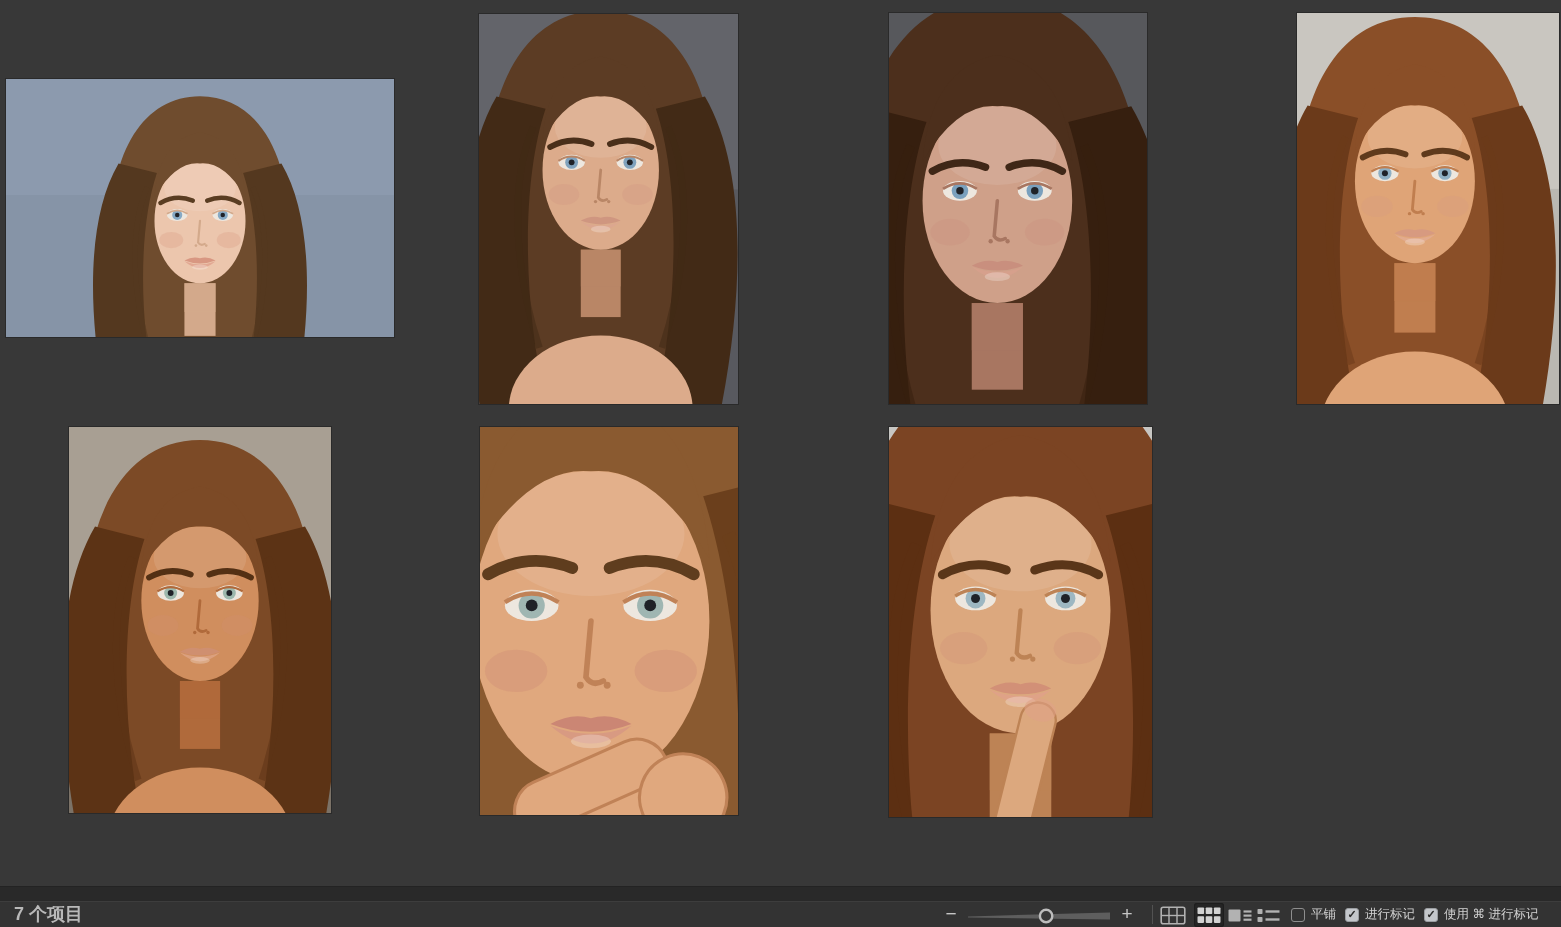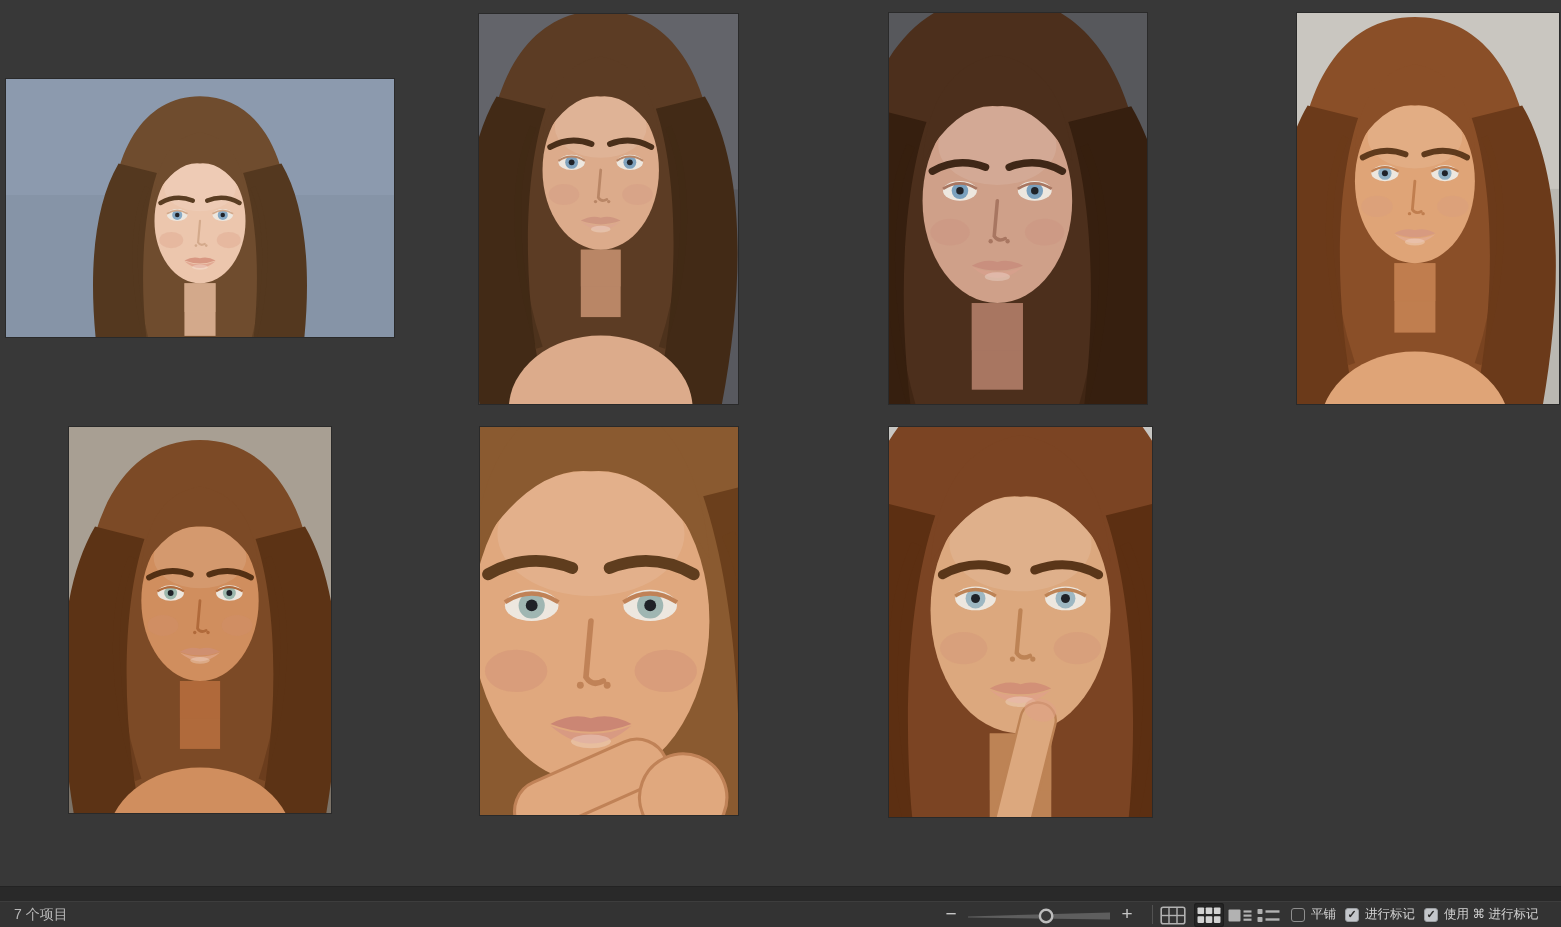--- a/index.html
+++ b/index.html
@@ -3,21 +3,21 @@
 <meta charset="utf-8">
 <style>
   html,body{margin:0;padding:0;background:#383838;}
   body{width:1561px;height:927px;overflow:hidden;position:relative;
        font-family:"Liberation Sans", sans-serif;-webkit-font-smoothing:antialiased;}
   .content{position:absolute;left:0;top:0;width:1561px;height:886px;background:#383838;overflow:hidden;}
   .thumb{position:absolute;overflow:hidden;box-shadow:0 0 0 1px rgba(0,0,0,0.25);}
   .thumb svg{display:block;width:100%;height:100%;}
   .scroll-strip{position:absolute;left:0;top:886px;width:1561px;height:15px;background:#292929;border-top:1px solid #232323;box-sizing:border-box;}
   .status-bar{position:absolute;left:0;top:901px;width:1561px;height:26px;background:#333333;border-top:1px solid #3d3d3d;box-sizing:border-box;}
-  .item-count{position:absolute;left:14px;top:0;height:25px;line-height:25px;font-size:14px;color:#b9b9b9;white-space:nowrap;}
+  .item-count{position:absolute;left:14px;top:0;height:25px;line-height:25px;font-size:18px;color:#b9b9b9;white-space:nowrap;font-weight:bold;}
   .zoom-group{position:absolute;left:940px;top:0;height:25px;display:flex;align-items:center;}
   .zoom-btn{width:22px;height:25px;line-height:23px;text-align:center;font-size:19px;color:#c6c6c6;cursor:default;user-select:none;}
   .slider-svg{display:block;margin:0 2px;}
   .vdivider{position:absolute;top:3px;width:1px;height:19px;background:#525252;}
   .icon-btn{position:absolute;top:1px;height:24px;border-radius:3px;display:flex;align-items:center;justify-content:center;}
   .icon-btn.selected{background:#242424;box-shadow:inset 0 0 0 1px #1d1d1d;}
   .icon-btn svg{display:block;}
   .check-group{position:absolute;left:1291px;top:0;height:25px;display:flex;align-items:center;gap:9px;white-space:nowrap;}
   .check-item{display:flex;align-items:center;gap:6px;}
   .cbox{width:14px;height:14px;border-radius:3px;box-sizing:border-box;display:flex;align-items:center;justify-content:center;font-size:11px;font-weight:bold;color:#2c2c2c;}

